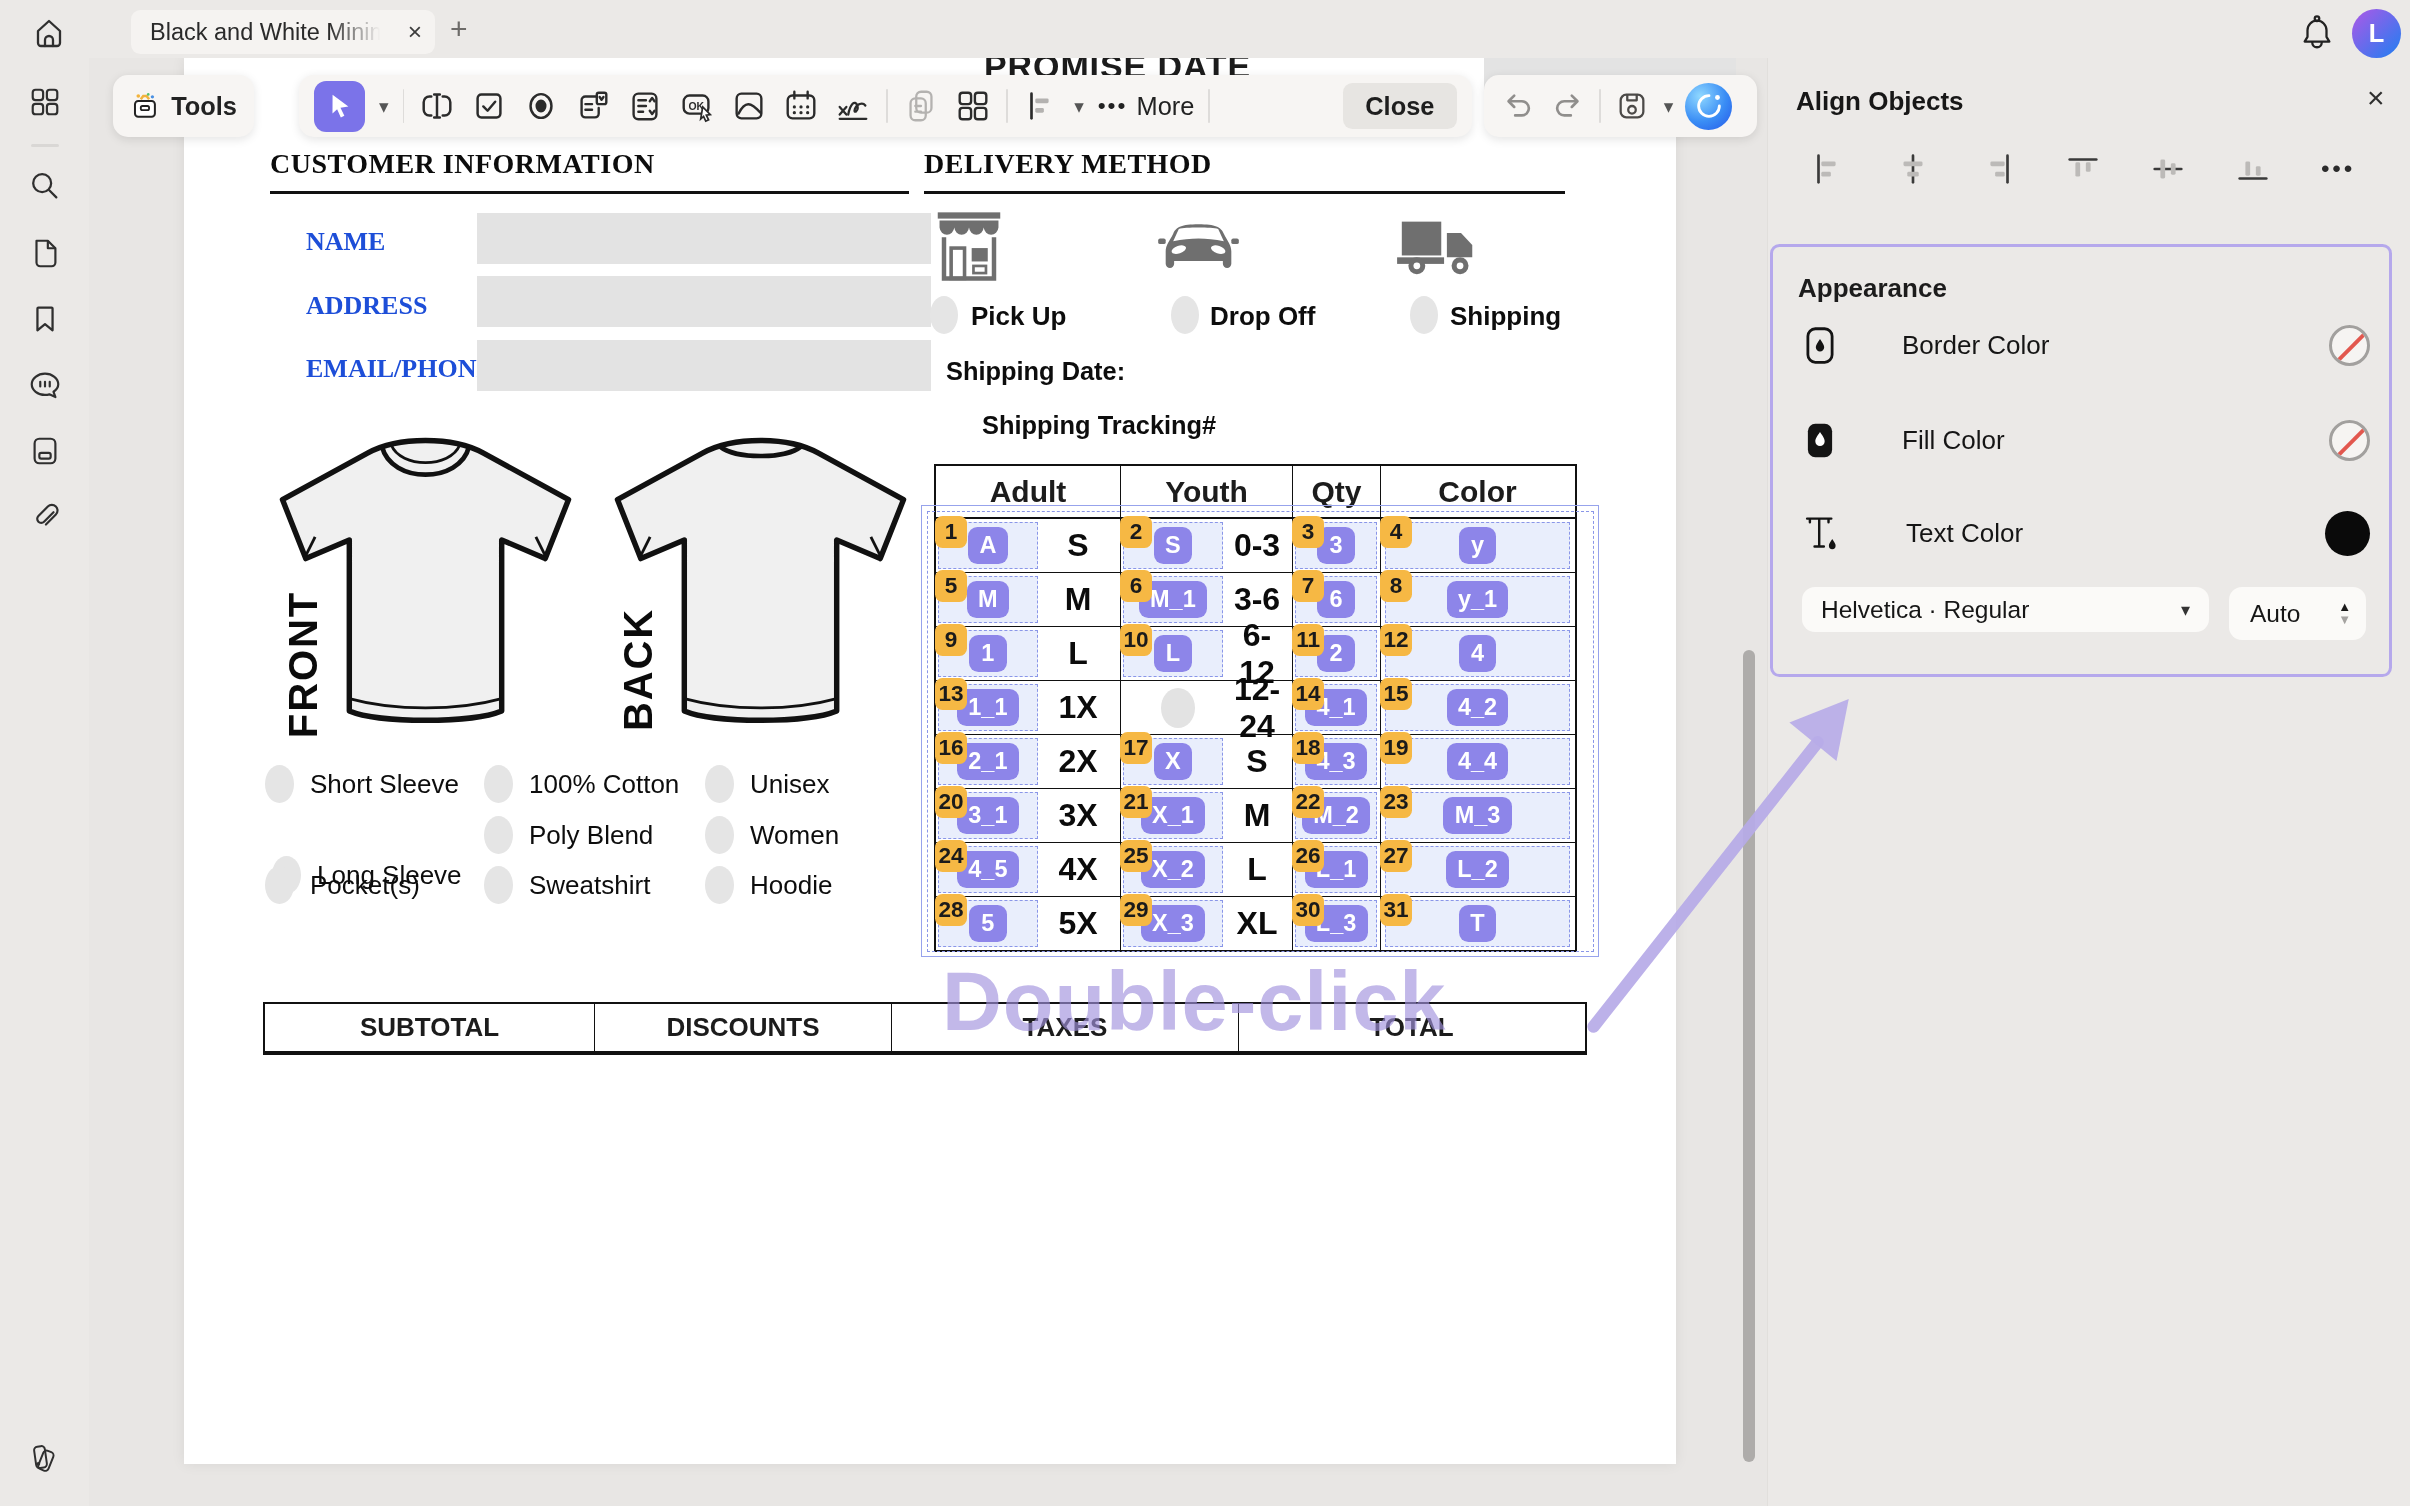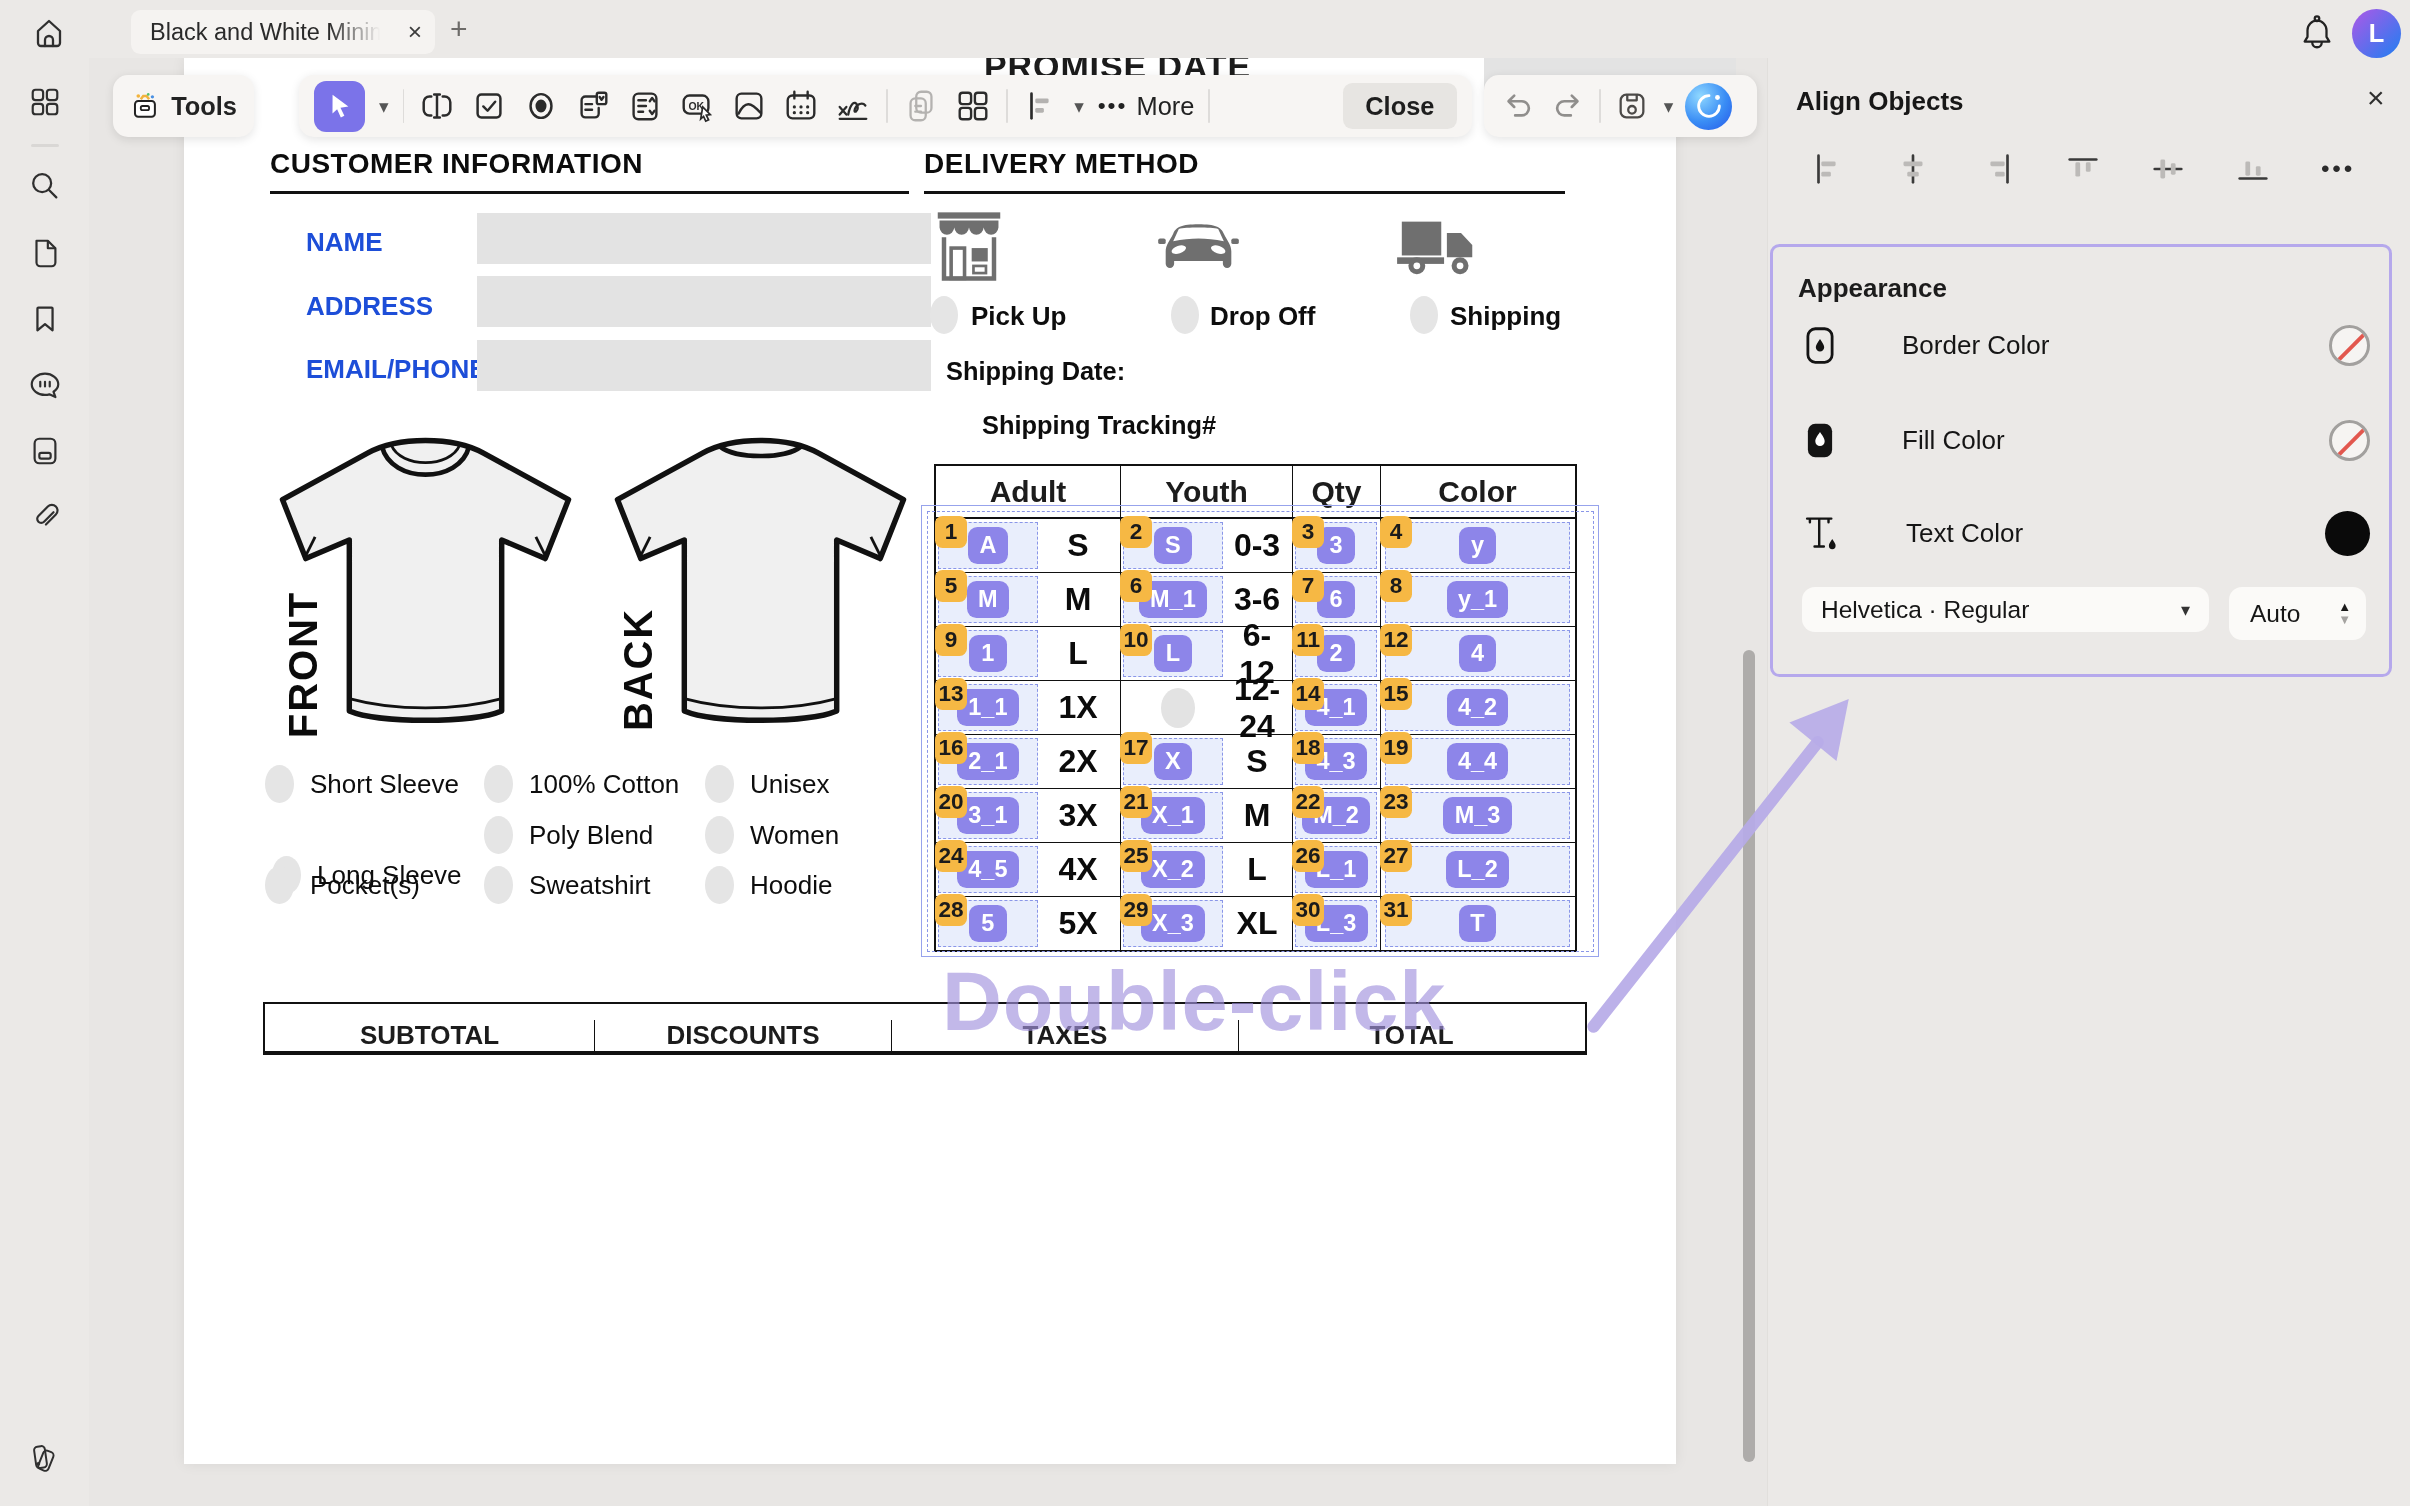--- a/index.html
+++ b/index.html
@@ -1,17 +1,17 @@
 <!DOCTYPE html>
 <html style="font-size:15px"><head>
 <meta charset="utf-8">
 <style>
   html,body{margin:0;padding:0;background:#ebe9e7;font-family:"Liberation Sans",sans-serif;}
   #app{position:relative;width:2411px;height:1507px;overflow:hidden;background:#ebe9e7;color:#1c1c1c;}
-  .abs{position:absolute;}
+  .abs{position:absolute;font-family:Liberation Serif, serif;}
   svg{display:block;}
   
   #topbar{position:absolute;left:0;top:0;width:2411px;height:58px;background:#ebe9e7;z-index:30;}
   #tab{position:absolute;left:131px;top:10.4px;width:304px;height:44px;background:#f5f3f1;border-radius:9.4px;display:flex;align-items:center;padding:0 13px 0 19px;box-sizing:border-box;}
   #tab .t-title{font-size:23.5px;color:#2a2a2a;white-space:nowrap;overflow:hidden;max-width:230px;-webkit-mask-image:linear-gradient(90deg,#000 78%,transparent);mask-image:linear-gradient(90deg,#000 78%,transparent);}
   #tab .t-close{margin-left:auto;font-size:24.5px;color:#3c3c3c;line-height:1;}
   #newtab{position:absolute;left:450px;top:14px;font-size:30px;color:#6d6b69;line-height:1;}
   #home-btn{position:absolute;left:31px;top:15px;}
   #bell{position:absolute;left:2298px;top:13px;}
   #avatar{position:absolute;left:2352px;top:9.4px;width:49px;height:49px;border-radius:50%;background:linear-gradient(135deg,#a05ce8 10%,#2d7bf0 90%);display:flex;align-items:center;justify-content:center;color:#fff;font-size:25.4px;font-weight:600;}
@@ -79,21 +79,21 @@
   .obadge{position:absolute;top:-2.8px;left:-0.9px;width:32px;height:32px;background:#f6b844;border-radius:7.5px;display:flex;align-items:center;justify-content:center;font-size:22.6px;font-weight:800;color:#1b1b1b;z-index:6;}
   .pbadge{background:#8d85e9;color:#fff;font-size:23.5px;font-weight:600;padding:4.7px 11.3px;border-radius:9.4px;min-width:15px;text-align:center;}
   .slabel{position:absolute;font-size:32px;font-weight:800;color:#0b0b0b;}
   .c1 .slabel{left:107px;width:70px;text-align:center;}
   .c2 .slabel{left:104px;width:64px;text-align:center;}
   .gcircle{position:absolute;left:40px;width:34px;height:40px;border-radius:50%;background:#e3e3e3;}
   #sel-rect{position:absolute;left:737px;top:447px;width:676px;height:450px;border:1.9px solid #97a3ec;z-index:4;pointer-events:none;}
   #sel-dash{position:absolute;left:743px;top:453px;width:665px;height:439px;border:1.9px dashed #8a96e8;z-index:4;pointer-events:none;}
   
   #totals{position:absolute;left:79px;top:944px;width:1324px;border:2.8px solid #111;box-sizing:border-box;background:#fff;z-index:2;}
-  #totals .thead{display:flex;height:47px;border-bottom:2.8px solid #111;align-items:flex-end;}
+  #totals .thead{display:flex;height:47px;border-bottom:2.8px solid #111;}
   #totals .thc{display:flex;align-items:center;justify-content:center;font-size:26px;font-weight:700;border-right:1.9px solid #111;box-sizing:border-box;}
   #totals .trow{display:flex;height:49px;}
   #totals .tc{position:relative;border-right:1.9px solid #111;box-sizing:border-box;background:#e9eefc;display:flex;align-items:center;justify-content:center;}
   .tw1{width:330px;} .tw2{width:297px;} .tw3{width:347px;} .tw4{width:345px;border-right:none!important;}
   .dbadge{background:#4a4a4c;color:#fff;font-size:24.5px;font-weight:700;padding:5.6px 10.4px;border-radius:7.5px;min-width:21px;text-align:center;}
   
   #notes{position:absolute;left:79px;top:1087px;width:1318px;height:235px;background:#e2e2e2;}
   #notes .lbl{position:absolute;left:19px;top:22.6px;font-size:26px;font-weight:800;letter-spacing:0.5px;}
   
   #attrs{position:absolute;left:81px;top:707px;width:716px;height:141px;}

